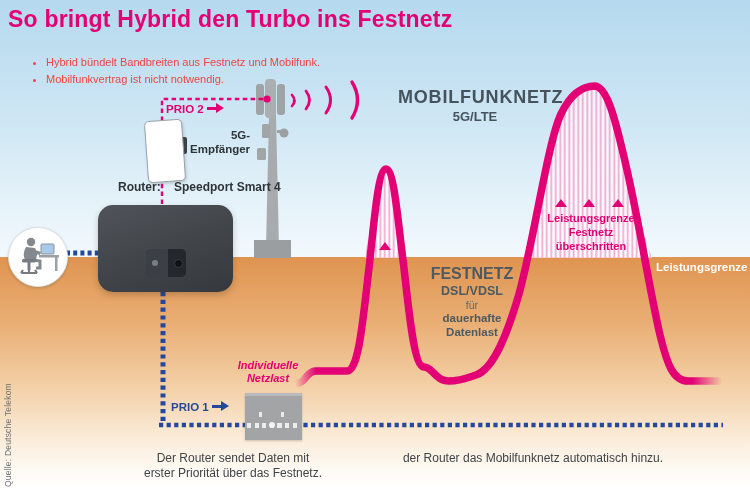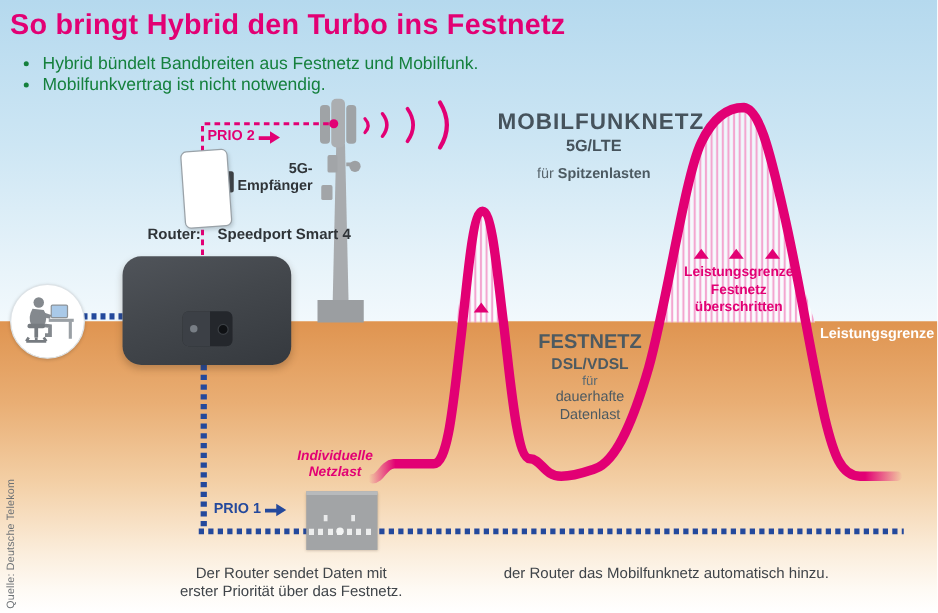--- a/index.html
+++ b/index.html
@@ -9,22 +9,22 @@
   
   .sky{position:absolute;left:0;top:0;width:750px;height:257px;
        background:linear-gradient(180deg,#b5d9ee 0%,#cde6f4 45%,#e9f4fa 85%,#f2f9fd 100%);}
   .ground{position:absolute;left:0;top:257px;width:750px;height:233px;
        background:linear-gradient(180deg,#df9450 0%,#e9ae74 28%,#f3cfa5 55%,#fbeedd 80%,#fefaf4 92%,#ffffff 100%);}
 
   .layer{position:absolute;left:0;top:0;width:750px;height:490px;}
 
   
   .title{position:absolute;left:8px;top:6px;width:520px;font-size:23px;font-weight:bold;color:#e20074;letter-spacing:0.2px;}
-  .bullets{position:absolute;left:12px;top:38px;margin:4px;padding:0 0 0 18px;font-size:14px;color:#15803d;line-height:17px;}
-  .prio{position:absolute;display:flex;align-items:flex-end;gap:3px;font-size:11.5px;font-weight:bold;}
+  .bullets{position:absolute;left:12px;top:38px;margin:16px;padding:0 0 0 18px;font-size:11px;color:#ef4444;line-height:17px;}
+  .prio{position:absolute;display:flex;align-items:flex-start;gap:3px;font-size:11.5px;font-weight:bold;}
   .prio2{left:166px;top:103px;color:#e20074;}
   .prio1{left:171px;top:401px;color:#24499c;}
   .arrow{display:inline-block;position:relative;width:17px;height:10px;}
   .arrow .bar{position:absolute;left:0;top:3.5px;width:10px;height:3.2px;background:currentColor;}
   .arrow .head{position:absolute;right:0;top:0;width:0;height:0;
       border-left:8px solid currentColor;border-top:5px solid transparent;border-bottom:5px solid transparent;}
 
   .receiver-label{position:absolute;left:190px;top:128px;font-size:11.5px;font-weight:bold;color:#2f3438;line-height:14px;text-align:right;}
   .router-label{position:absolute;top:180px;font-size:12px;font-weight:bold;color:#2f3438;}
   .router-label.pre{left:118px;}
@@ -33,21 +33,21 @@
   .netblock{position:absolute;text-align:center;color:#46535c;}
   .mobil{left:398px;top:87px;width:154px;}
   .mobil .l1{font-size:18px;font-weight:bold;letter-spacing:0.8px;}
   .mobil .l2{font-size:13px;font-weight:bold;margin-top:1px;}
   .mobil .l3{font-size:11.5px;color:#57646c;margin-top:9px;}
   .mobil .l3 b{color:#4c5a62;}
   .fest{left:416px;top:265px;width:112px;color:#4d5a61;}
   .fest .l1{font-size:16px;font-weight:bold;}
   .fest .l2{font-size:12.5px;font-weight:bold;margin-top:1px;}
   .fest .l3{font-size:10.5px;color:#5d6a71;margin-top:1px;}
-  .fest .l4{font-size:11.5px;font-weight:normal;line-height:14px;}
+  .fest .l4{font-size:11.5px;font-weight:bold;line-height:14px;}
 
   .limit-label{position:absolute;left:656px;top:261px;width:90px;text-align:right;
       font-size:11.5px;font-weight:bold;color:#ffffff;}
   .exceeded{position:absolute;left:533px;top:211px;width:116px;text-align:center;
       font-size:11px;font-weight:bold;color:#e20074;line-height:14px;}
   .indload{position:absolute;left:233px;top:359px;width:70px;text-align:center;
       font-size:11px;font-weight:bold;color:#e20074;line-height:13px;font-style:italic;}
 
   .caption{position:absolute;top:451px;text-align:center;font-size:12px;color:#3f4449;line-height:15px;}
   .caption.left{left:128px;width:210px;}
@@ -201,21 +201,20 @@
   <div class="receiver-label">
     <div>5G-</div>
     <div>Empfänger</div>
   </div>
   <div class="router-label pre">Router:</div>
   <div class="router-label name">Speedport Smart 4</div>
 
   <div class="netblock mobil">
     <div class="l1">MOBILFUNKNETZ</div>
     <div class="l2">5G/LTE</div>
-    <div class="l3"><span>für </span><b>Spitzenlasten</b></div>
   </div>
 
   <div class="netblock fest">
     <div class="l1">FESTNETZ</div>
     <div class="l2">DSL/VDSL</div>
     <div class="l3">für</div>
     <div class="l4">dauerhafte</div>
     <div class="l4">Datenlast</div>
   </div>
 

